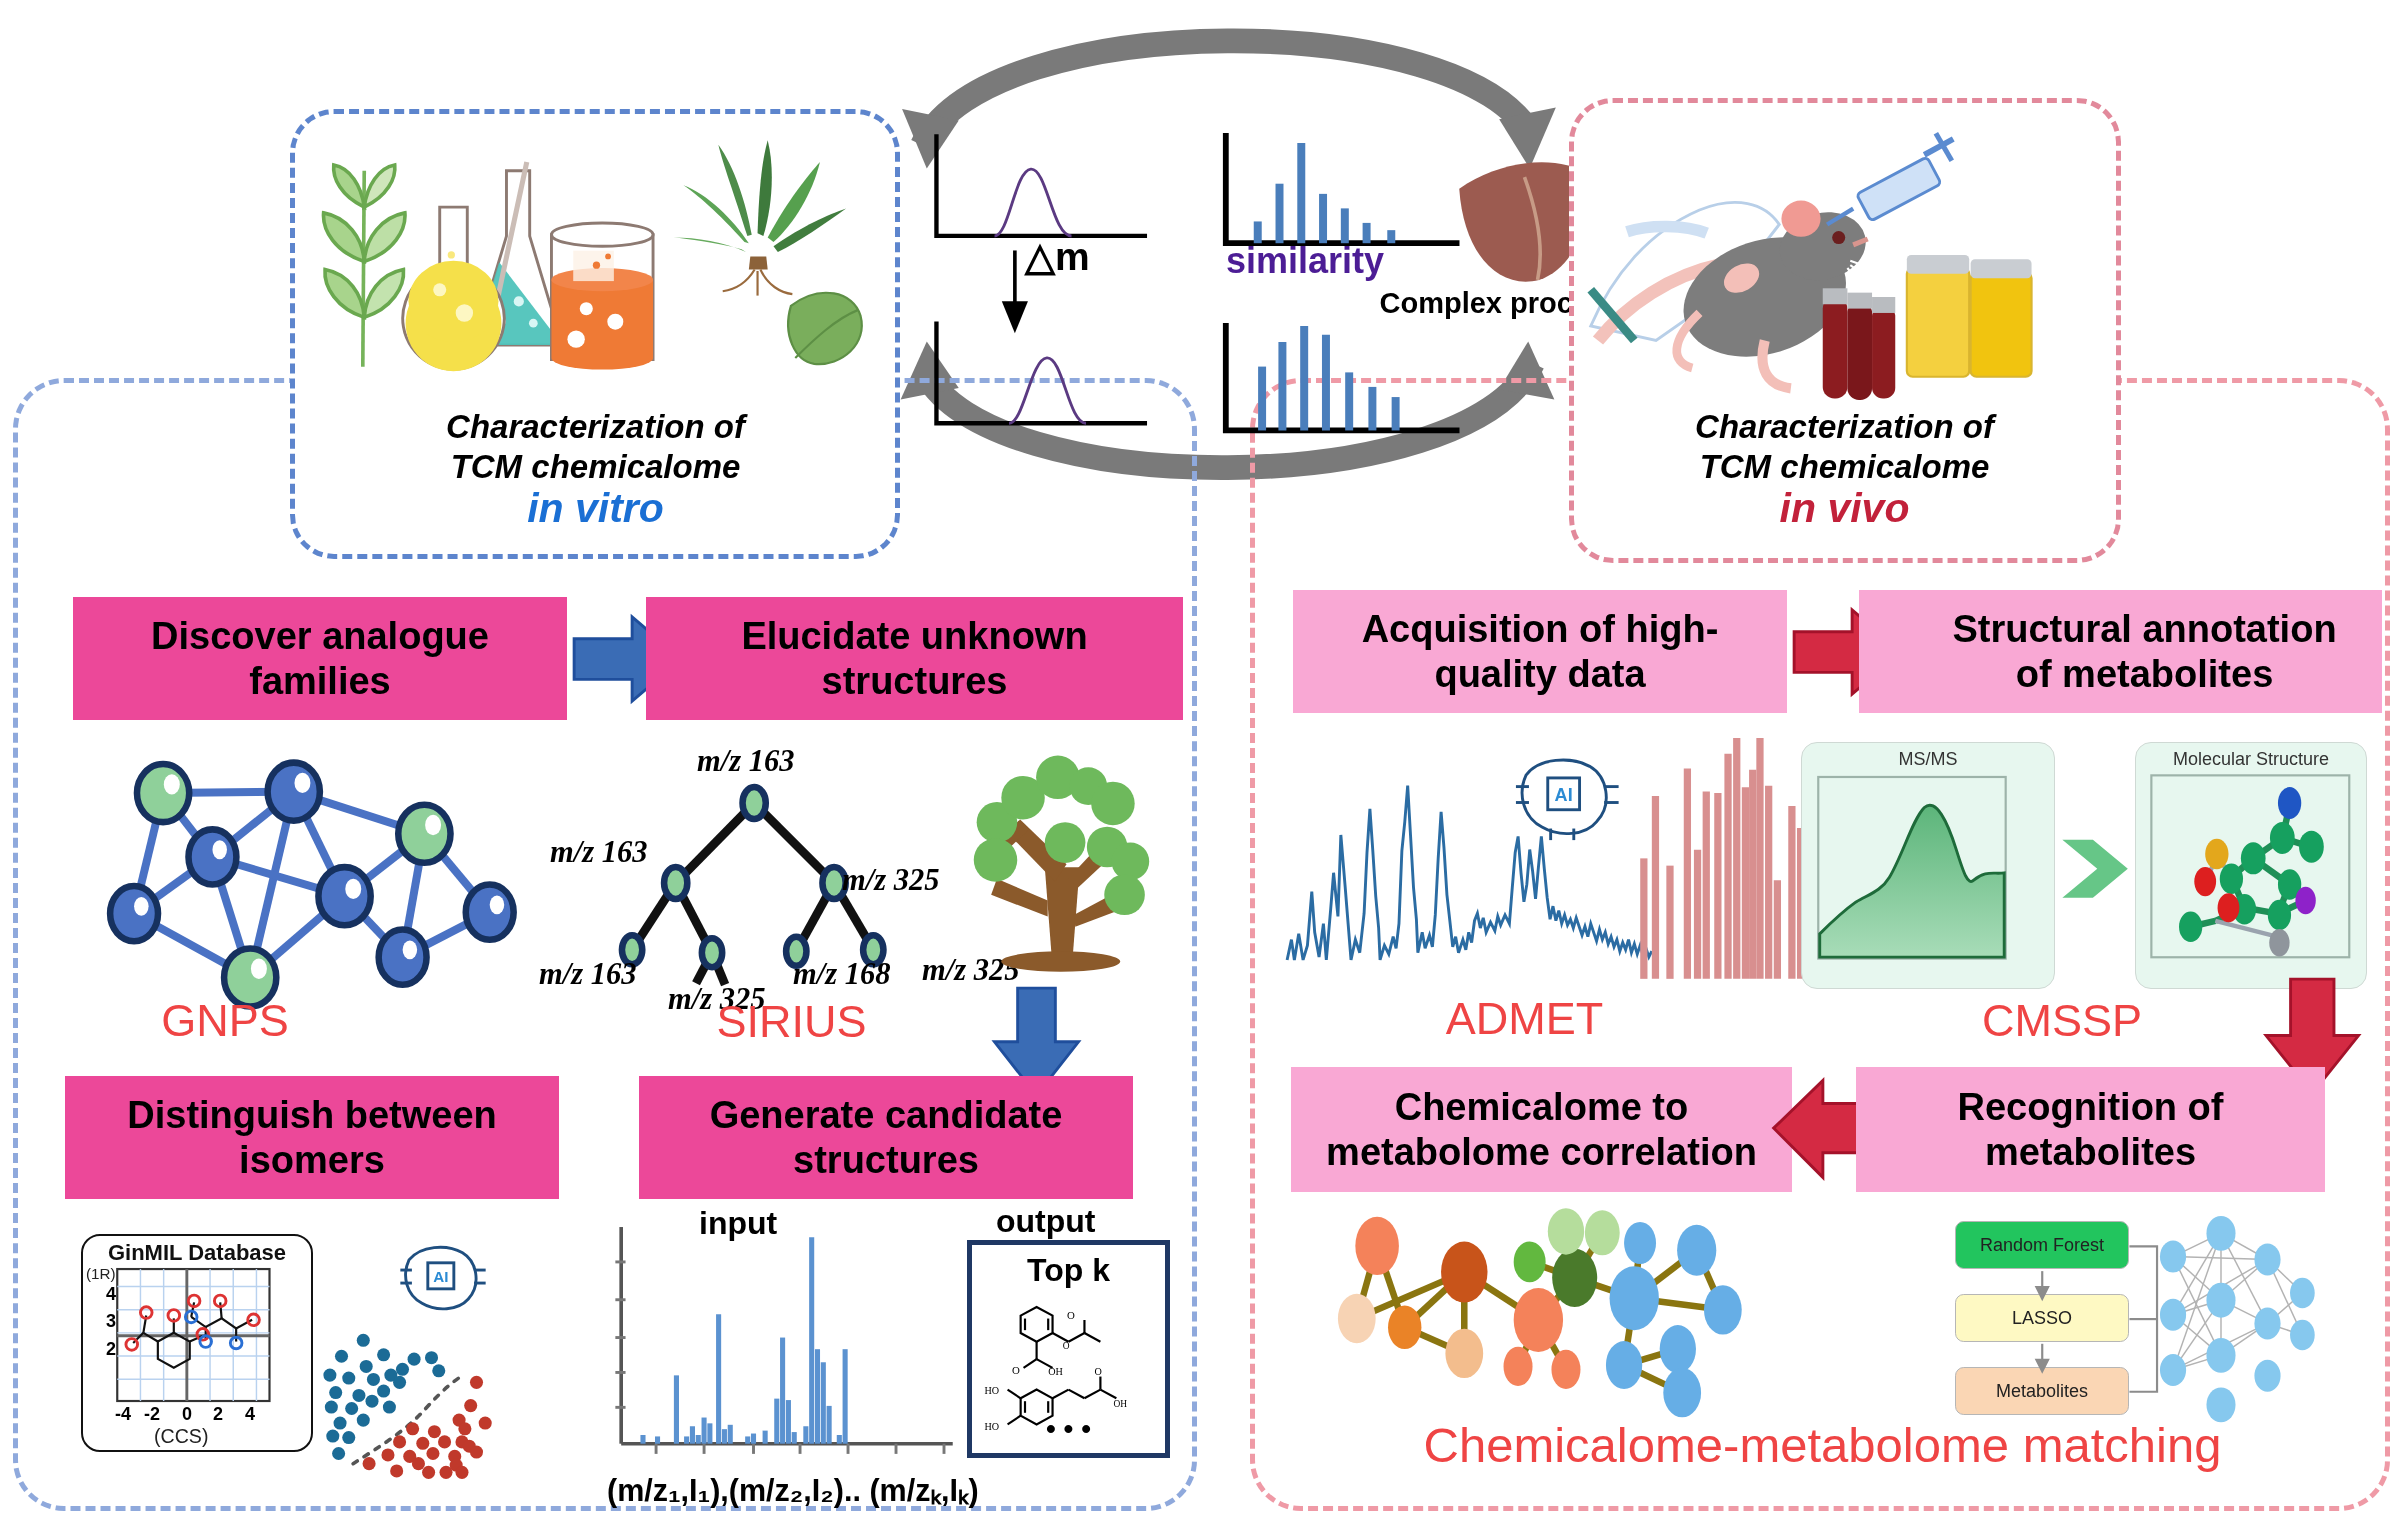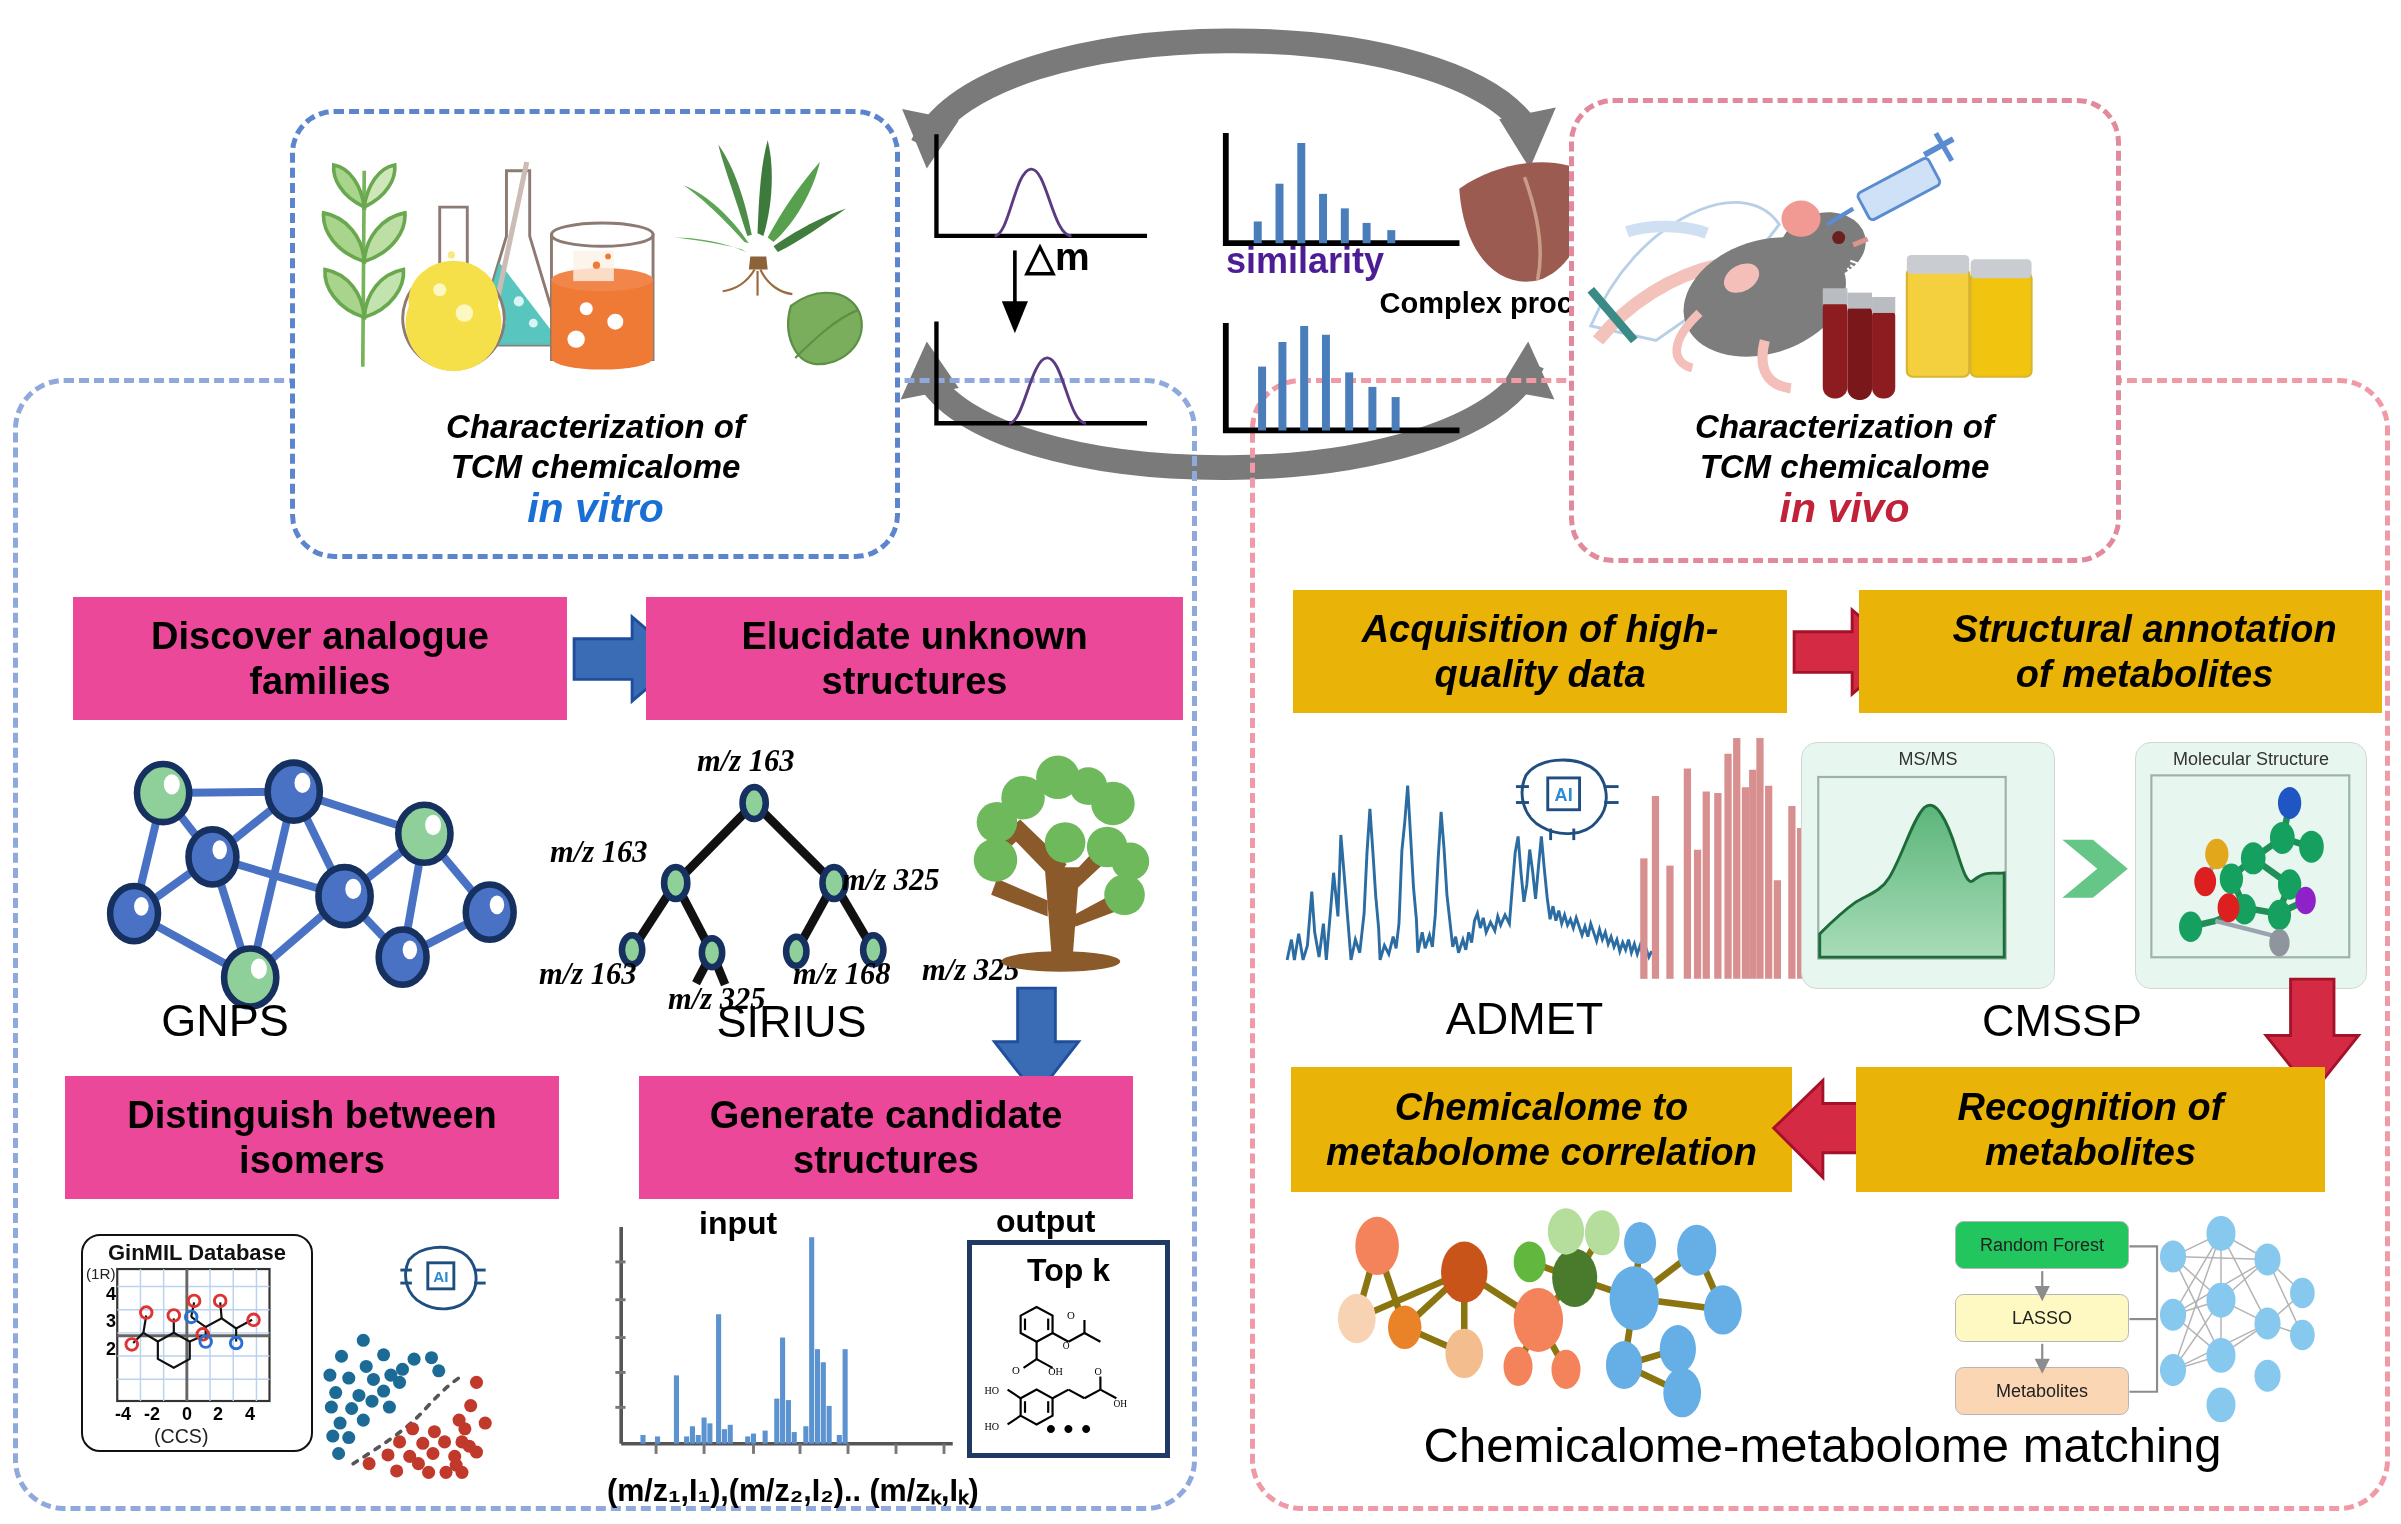--- a/index.html
+++ b/index.html
@@ -37,24 +37,24 @@
   .tag-invitro { color:#1a6fd4; font-weight:bold; font-style:italic; text-align:center; }
   .tag-invivo  { color:#c2213a; font-weight:bold; font-style:italic; text-align:center; }
 
   
   .banner {
     display:flex; align-items:center; justify-content:center; text-align:center;
     font-weight:bold; line-height:1.18; color:#000;
     font-family:"Liberation Sans", sans-serif;
   }
   .banner.blue { background:#ec4899; }
-  .banner.pink { background:#eab308;font-style:italic; }
+  .banner.pink { background:#f9a8d4; }
 
   .caption {
-    text-align:center; color:#000000; font-family:"Liberation Sans", sans-serif;
+    text-align:center; color:#ef4444; font-family:"Liberation Sans", sans-serif;
   }
 
   
   .mini-card {
     background:#e7f7ef; border:1.5px solid #cfd9d4; border-radius:16px;
   }
   .mini-card-title {
     text-align:center; font-size:18px; color:#333; padding-top:5.8px;
     font-family:"Liberation Sans", sans-serif;
   }

